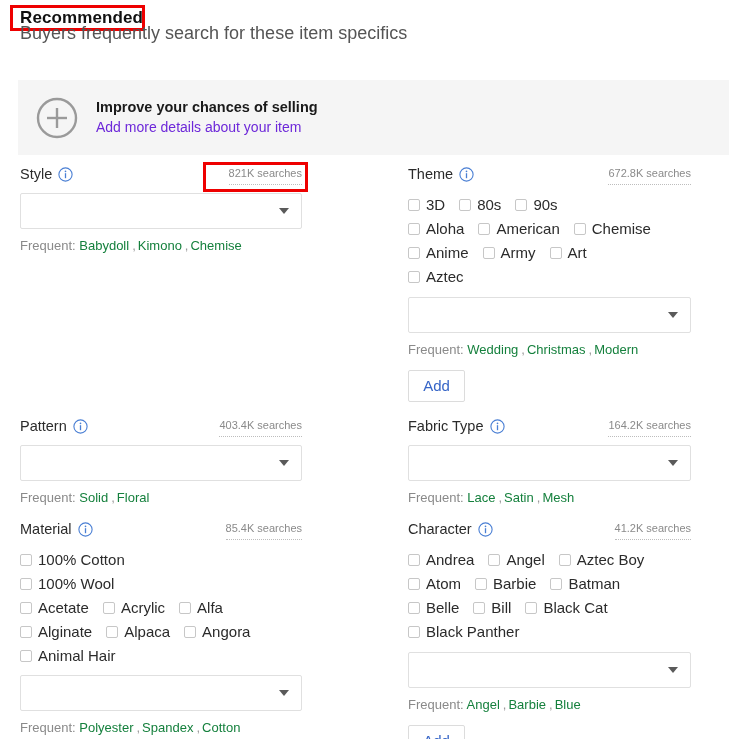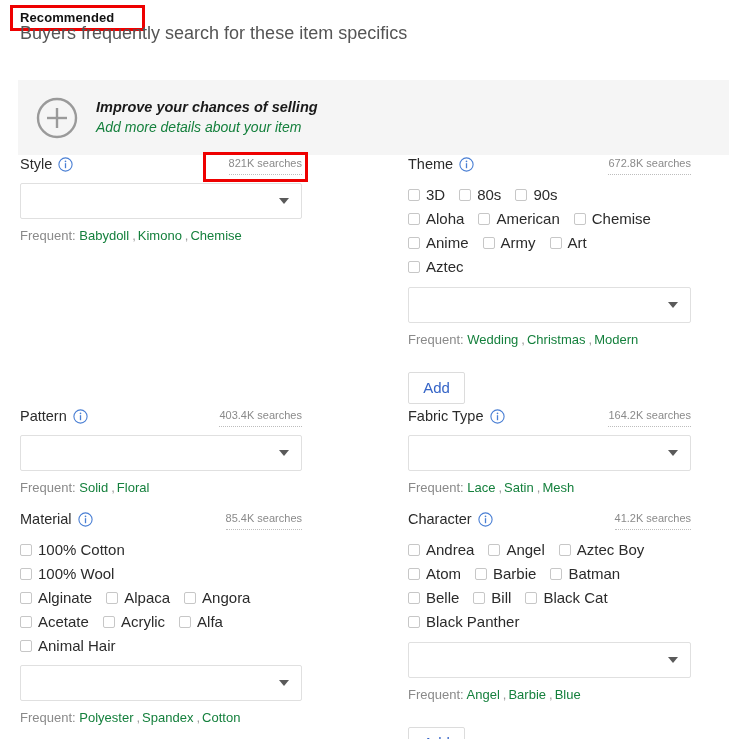--- a/index.html
+++ b/index.html
@@ -26,21 +26,21 @@
     top: 5px;
     width: 135px;
     height: 26px;
     border: 3px solid #ee0000;
     box-sizing: border-box;
   }
   .recommended-title {
     position: absolute;
     left: 20px;
     top: 7px;
-    font-size: 13px;
+    font-size: 17px;
     font-weight: bold;
     color: #111111;
     line-height: 22px;
     letter-spacing: 0.1px;
     text-align: center;
   }
   .subtitle {
     position: absolute;
     left: 20px;
     top: 23px;
@@ -63,39 +63,38 @@
   .plus-icon {
     width: 42px;
     height: 42px;
     margin-left: 18px;
     flex: 0 0 auto;
     position: relative;
   }
   .plus-icon svg { display: block; }
   .improve-text {
     margin-left: 18px;
-    font-style: italic;
   }
   .improve-title {
     font-size: 14.5px;
     font-weight: bold;
     color: #1a1a1a;
     line-height: 19px;
   }
   .improve-sub {
     font-size: 14px;
-    color: #15803d;
+    color: #6d28d9;
     line-height: 19px;
     margin-top: 1px;
   }
 
   
   .col {
     position: absolute;
-    top: 154px;
+    top: 164px;
   }
   .col-left { left: 20px; width: 282px; }
   .col-right { left: 408px; width: 283px; }
 
   .field {
     position: relative;
     margin-bottom: 0;
   }
 
   .field-head {
@@ -196,21 +195,21 @@
   }
   .frequent .flabel { color: #8a8a8a; }
   .freq-link {
     color: #15803d;
     text-decoration: none;
   }
   .freq-sep { color: #9a9a9a; margin: 0 2px 0 3px; }
 
   
   .add-btn {
-    margin-top: 23px;
+    margin-top: 11px;
     display: inline-block;
     min-width: 57px;
     height: 32px;
     line-height: 30px;
     text-align: center;
     border: 1px solid #dcdcdc;
     border-radius: 2px;
     background: #ffffff;
     color: #3665c7;
     font-size: 15px;
@@ -309,43 +308,43 @@
       </div>
       <div class="check-row">
         <label class="check-item">
             <span class="cbox"></span>
             <span class="check-label">100% Wool</span>
           </label>
       </div>
       <div class="check-row">
         <label class="check-item">
             <span class="cbox"></span>
+            <span class="check-label">Acetate</span>
+          </label>
+        <label class="check-item">
+            <span class="cbox"></span>
+            <span class="check-label">Acrylic</span>
+          </label>
+        <label class="check-item">
+            <span class="cbox"></span>
+            <span class="check-label">Alfa</span>
+          </label>
+      </div>
+      <div class="check-row">
+        <label class="check-item">
+            <span class="cbox"></span>
             <span class="check-label">Alginate</span>
           </label>
         <label class="check-item">
             <span class="cbox"></span>
             <span class="check-label">Alpaca</span>
           </label>
         <label class="check-item">
             <span class="cbox"></span>
             <span class="check-label">Angora</span>
-          </label>
-      </div>
-      <div class="check-row">
-        <label class="check-item">
-            <span class="cbox"></span>
-            <span class="check-label">Acetate</span>
-          </label>
-        <label class="check-item">
-            <span class="cbox"></span>
-            <span class="check-label">Acrylic</span>
-          </label>
-        <label class="check-item">
-            <span class="cbox"></span>
-            <span class="check-label">Alfa</span>
           </label>
       </div>
       <div class="check-row">
         <label class="check-item">
             <span class="cbox"></span>
             <span class="check-label">Animal Hair</span>
           </label>
       </div>
     </div>
     <div class="select-box" style="margin-top:7px;">

